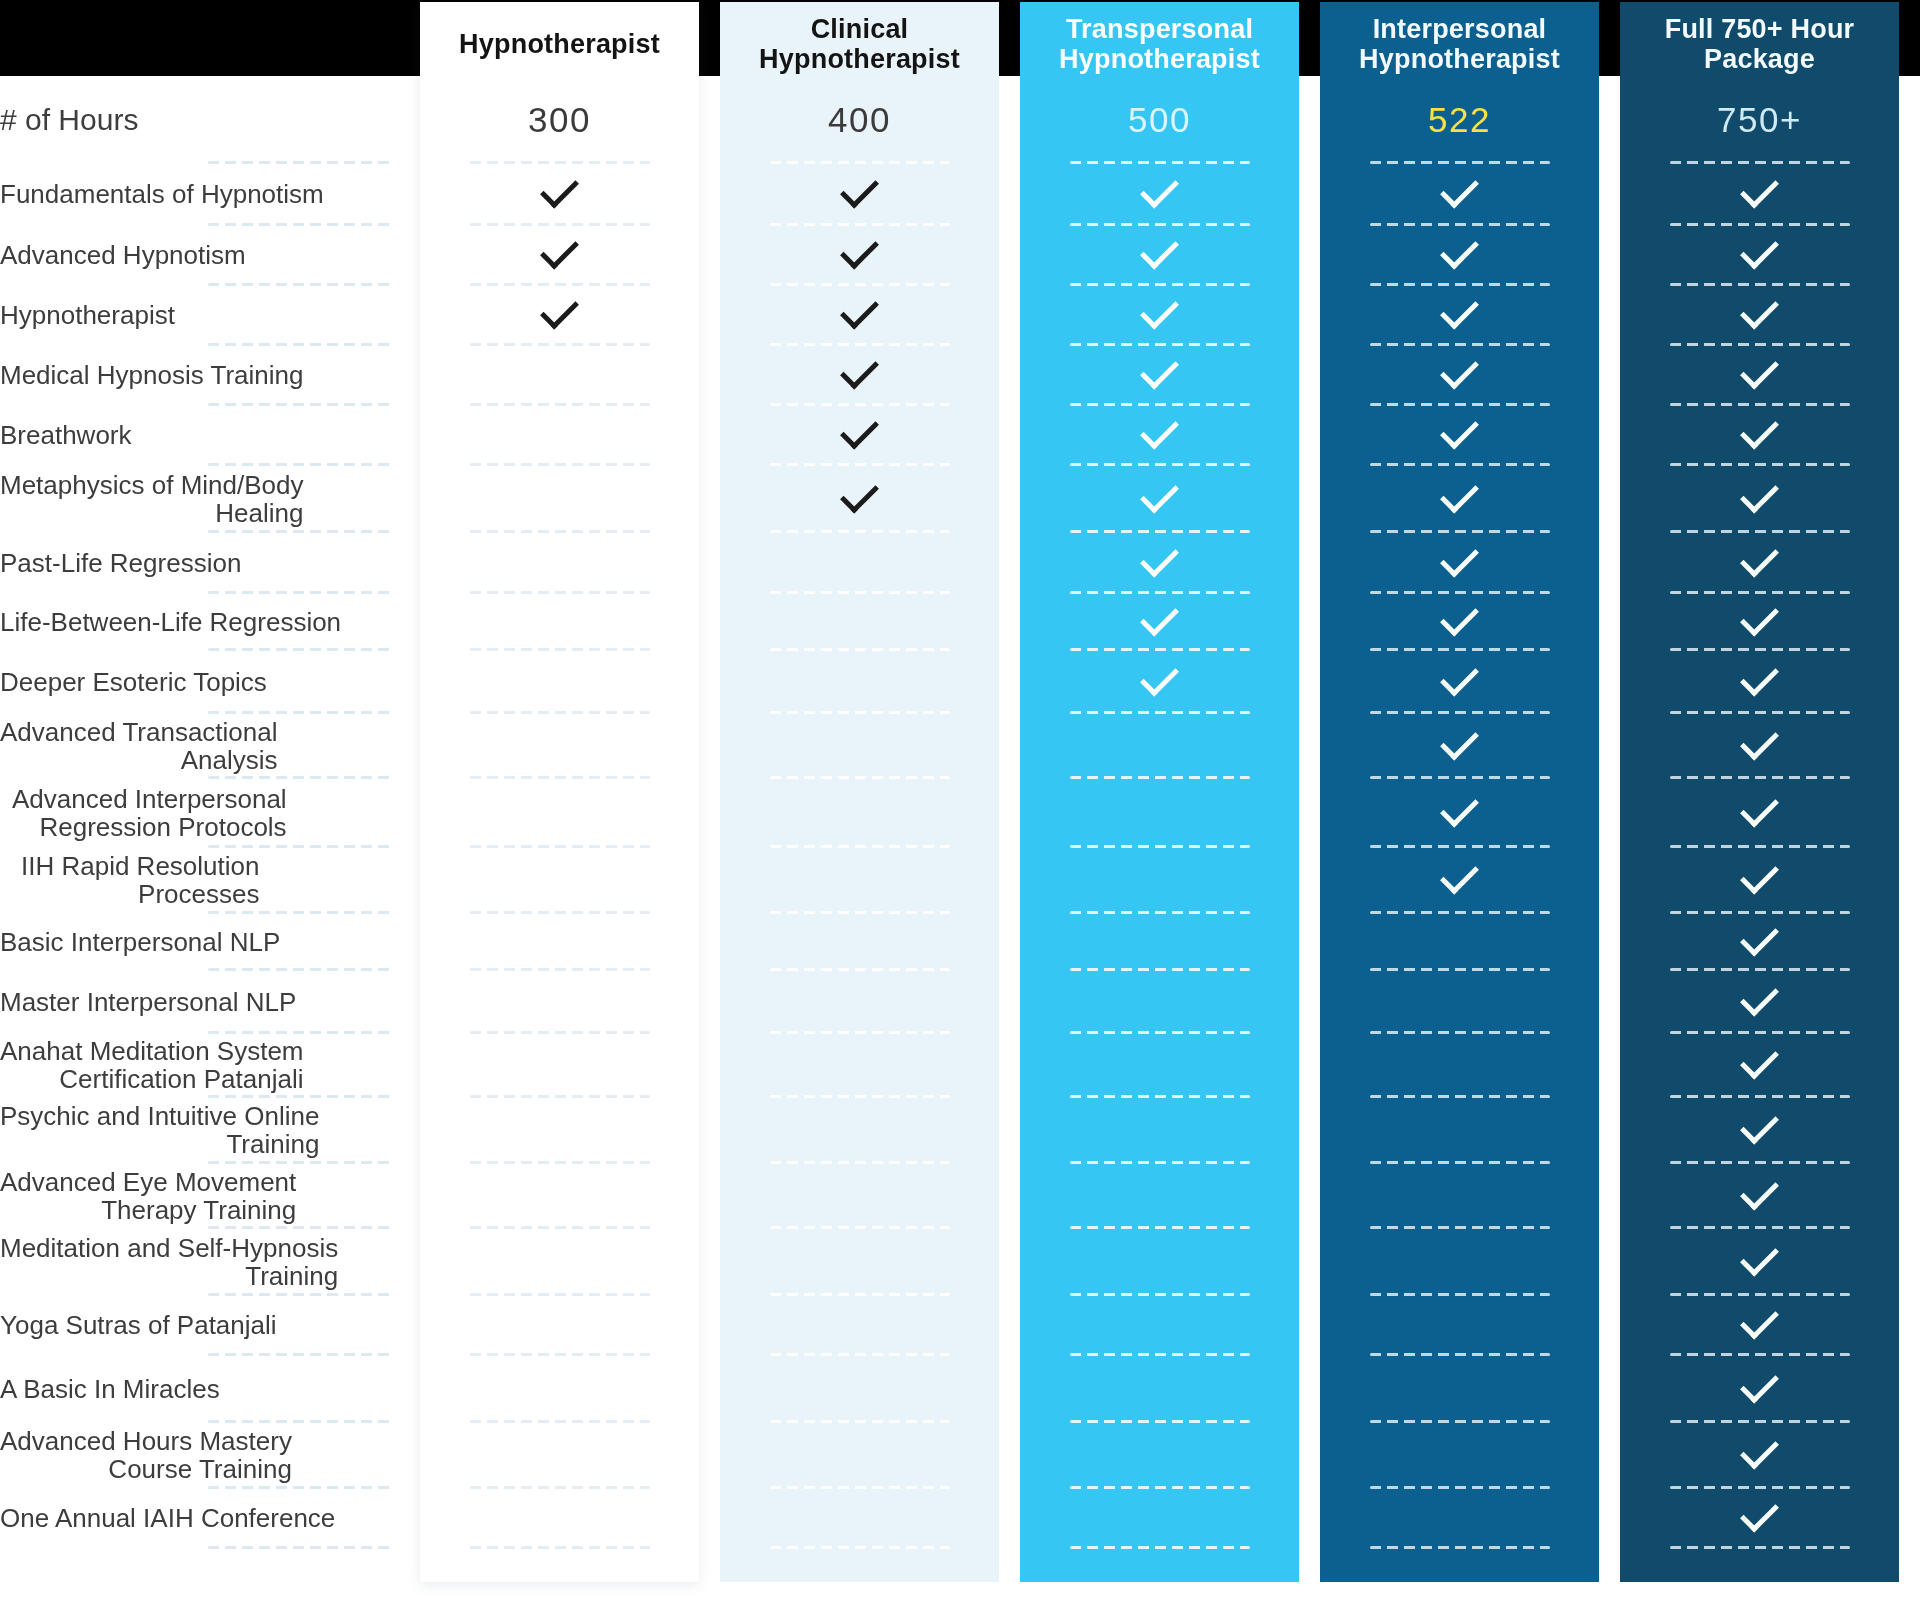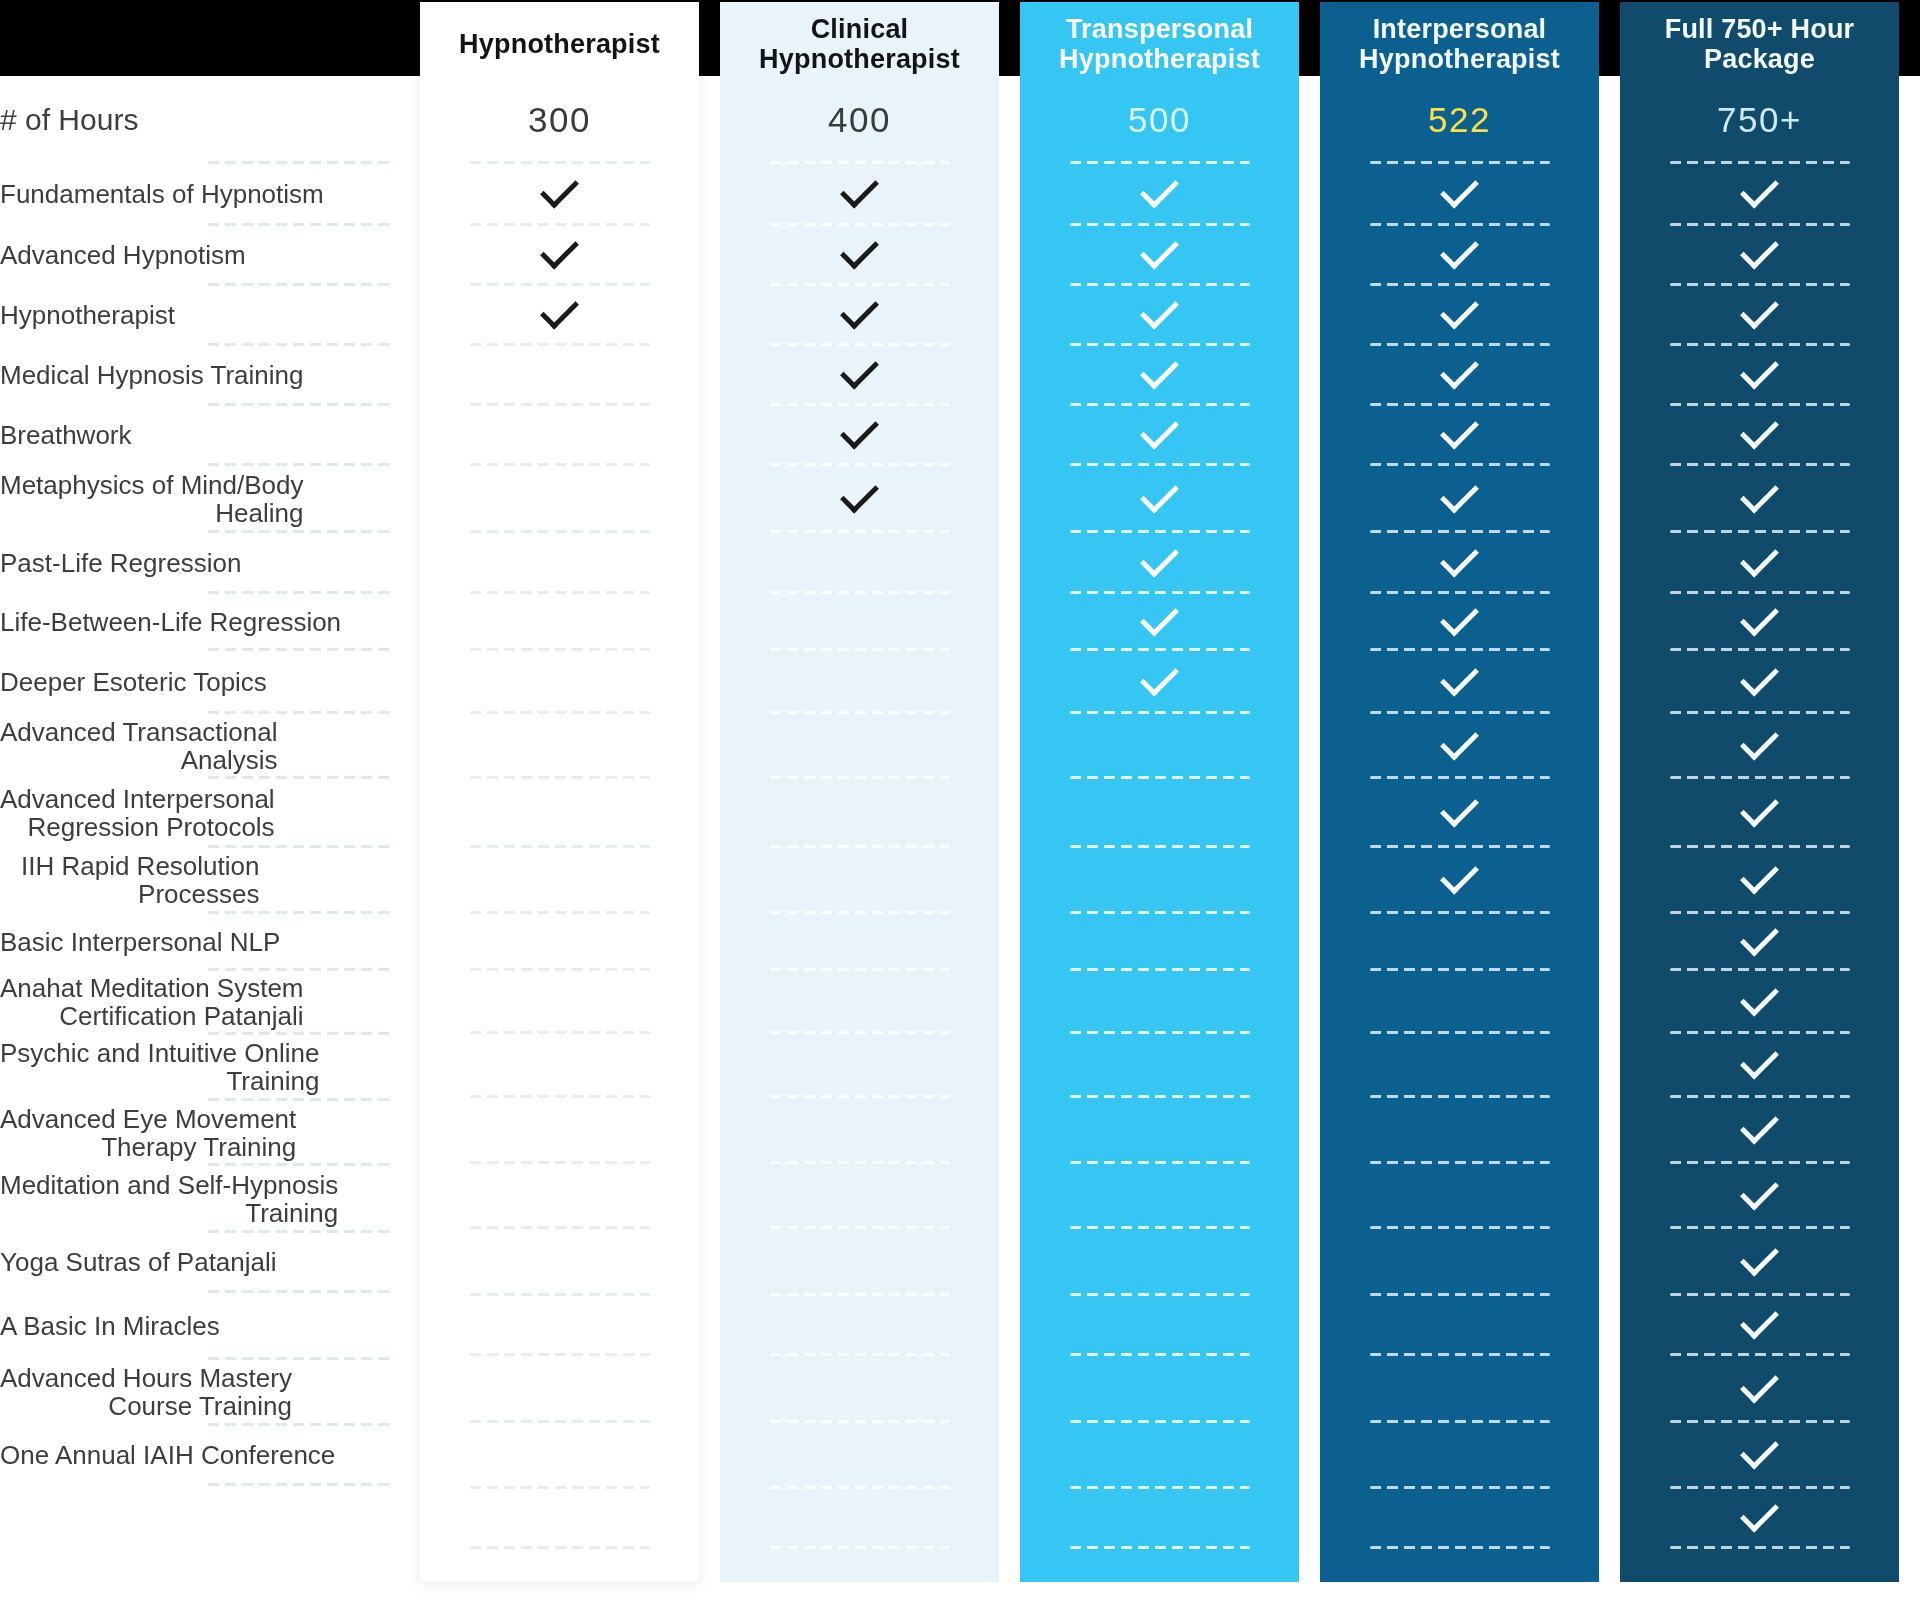--- a/index.html
+++ b/index.html
@@ -108,32 +108,36 @@
         </div>
         <div class="row" style="height: 63px;">
           <span class="row-label">Deeper Esoteric Topics</span>
           <span class="dash" style="background: repeating-linear-gradient(90deg, rgb(221, 233, 241) 0px, rgb(221, 233, 241) 11px, transparent 11px, transparent 17px);"></span>
         </div>
         <div class="row" style="height: 65px;">
           <span class="row-label">Advanced Transactional
 Analysis</span>
           <span class="dash" style="background: repeating-linear-gradient(90deg, rgb(221, 233, 241) 0px, rgb(221, 233, 241) 11px, transparent 11px, transparent 17px);"></span>
         </div>
-        <div class="row" style="height: 69px;">
+        <div class="row" style="height: 69px; padding-left: 12px;">
           <span class="row-label">Advanced Interpersonal
 Regression Protocols</span>
           <span class="dash" style="background: repeating-linear-gradient(90deg, rgb(221, 233, 241) 0px, rgb(221, 233, 241) 11px, transparent 11px, transparent 17px);"></span>
         </div>
         <div class="row" style="height: 66px; padding-left: 21px;">
           <span class="row-label">IIH Rapid Resolution
 Processes</span>
           <span class="dash" style="background: repeating-linear-gradient(90deg, rgb(221, 233, 241) 0px, rgb(221, 233, 241) 11px, transparent 11px, transparent 17px);"></span>
         </div>
         <div class="row" style="height: 57px;">
           <span class="row-label">Basic Interpersonal NLP</span>
+          <span class="dash" style="background: repeating-linear-gradient(90deg, rgb(221, 233, 241) 0px, rgb(221, 233, 241) 11px, transparent 11px, transparent 17px);"></span>
+        </div>
+        <div class="row" style="height: 63px;">
+          <span class="row-label">Master Interpersonal NLP</span>
           <span class="dash" style="background: repeating-linear-gradient(90deg, rgb(221, 233, 241) 0px, rgb(221, 233, 241) 11px, transparent 11px, transparent 17px);"></span>
         </div>
         <div class="row" style="height: 64px;">
           <span class="row-label">Anahat Meditation System
 Certification Patanjali</span>
           <span class="dash" style="background: repeating-linear-gradient(90deg, rgb(221, 233, 241) 0px, rgb(221, 233, 241) 11px, transparent 11px, transparent 17px);"></span>
         </div>
         <div class="row" style="height: 66px;">
           <span class="row-label">Psychic and Intuitive Online
 Training</span>

